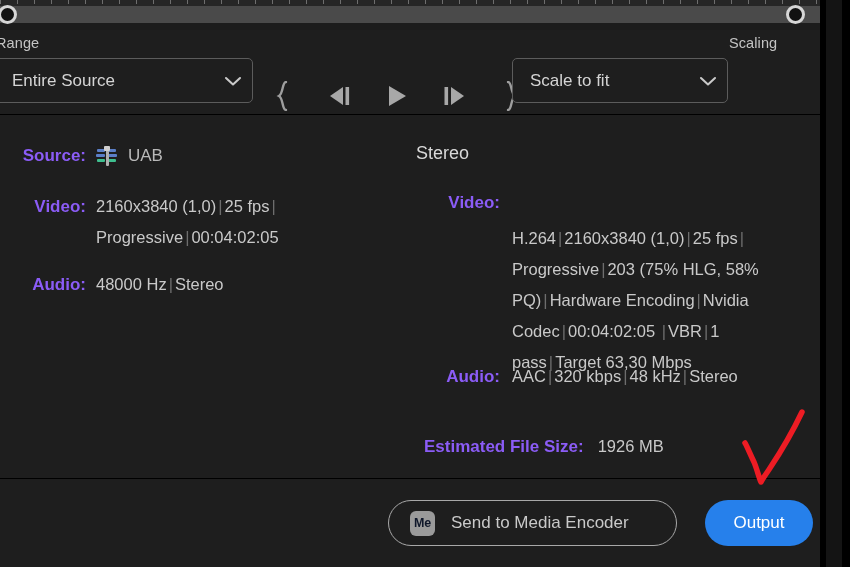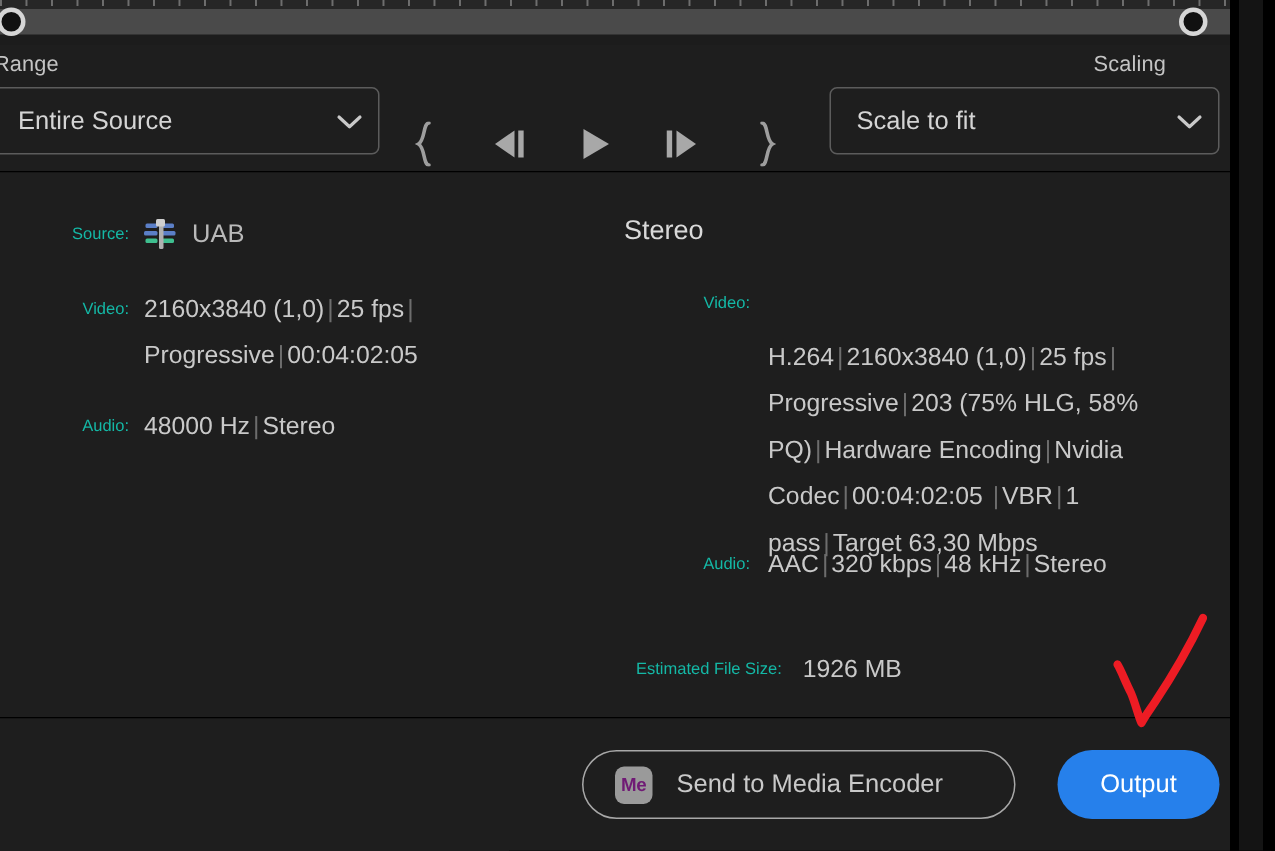--- a/index.html
+++ b/index.html
@@ -120,21 +120,21 @@
     box-sizing: border-box;
     height: 45px;
     border: 1px solid #5c5c5c;
     border-radius: 5px;
     background: #1e1e1e;
     display: flex;
     align-items: center;
     cursor: pointer;
   }
   .dd-range   { left: -6px;  top: 28px; width: 259px; }
-  .dd-scaling { left: 553px; top: 28px; width: 260px; }
+  .dd-scaling { left: 512px; top: 28px; width: 216px; }
   .dd-text {
     flex: 1;
     padding-left: 17px;
     font-size: 17px;
     color: #d4d4d4;
     white-space: nowrap;
     overflow: hidden;
   }
   .chev {
     width: 38px;
@@ -191,25 +191,26 @@
   .col-output { left: 412px; width: 400px; }
 
   .col-title {
     font-size: 18px;
     color: #d9d9d9;
     white-space: nowrap;
   }
   .col-output .col-title { padding-left: 4px; padding-top: 28px; }
   .row-key {
     flex: 0 0 auto;
-    font-size: 11px;
-    color: #14b8a6;
+    font-size: 17px;
+    color: #8b5cf6;
     text-align: right;
     white-space: nowrap;
     line-height: 31px;
+    font-weight: bold;
   }
   .row-val {
     font-size: 16.5px;
     color: #c9c9c9;
     line-height: 31px;
   }
 
   
   .src-head { position: absolute; left: 0; top: 28px; display: flex; align-items: center; }
   .src-head .row-key { width: 86px; padding-right: 10px; line-height: 26px; }
@@ -296,21 +297,21 @@
     align-items: center;
     justify-content: flex-start;
     cursor: pointer;
   }
   .ame-badge {
     margin-left: 21px;
     width: 25px;
     height: 25px;
     border-radius: 6px;
     background: #9a9a9a;
-    color: #701a75;
+    color: #0f172a;
     font-size: 12.5px;
     font-weight: bold;
     display: flex;
     align-items: center;
     justify-content: center;
     flex: 0 0 auto;
     letter-spacing: -.2px;
   }
   .ame-text {
     margin-left: 16px;

